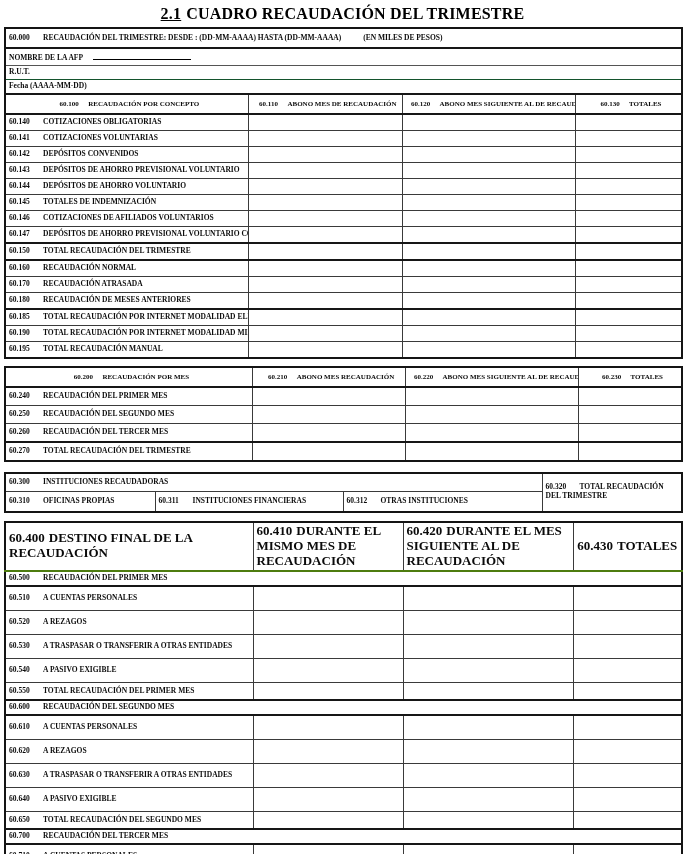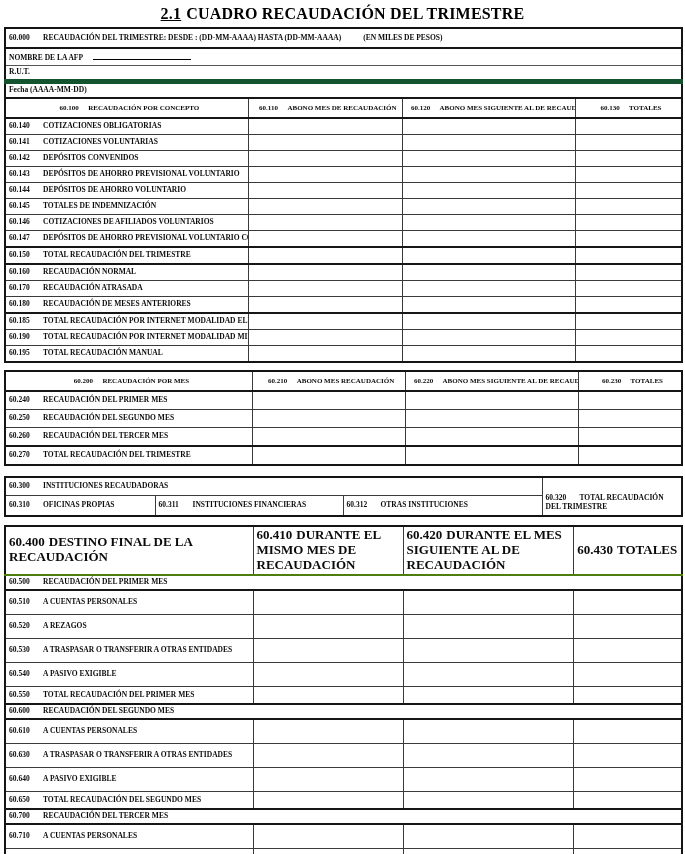--- a/index.html
+++ b/index.html
@@ -25,38 +25,38 @@
     font-size:7.5px; font-weight:bold; line-height:1.15;
     padding:1px 3px; vertical-align:middle; color:#0b0b0b;
     overflow:hidden;
   }
   td.nowrap { white-space:nowrap; }
   .code { display:inline-block; min-width:30px; margin-right:4px; }
   
   tr.meta td { border-left:none; border-right:none; }
   tr.meta1 td { height:16px; border-bottom:2px solid #161616;border-radius:9px; }
   tr.meta2 td { height:14px; border-bottom:1px solid #555; }
-  tr.meta3 td { height:11px; border-bottom:5px solid #14532d; }
+  tr.meta3 td { height:11px; border-bottom:1px solid #14532d; }
   tr.meta4 td { height:11px; border-bottom:2px solid #161616; }
   .blank-line {
     display:inline-block; width:98px; border-bottom:1px solid #000;
     height:8px; margin-left:10px; vertical-align:baseline;
   }
   tr.thead td {
     height:16px; font-size:7px; border-bottom:2px solid #161616;
     vertical-align:middle; white-space:nowrap;text-align:center;
   }
   tr.thead td.ctr, td.ctr { text-align:center; }
   tr.r15 td { height:13px; white-space:nowrap; }
   tr.r17 td { height:15px; white-space:nowrap; }
   tr.bt2 td { border-top:2px solid #161616; }
   
   .gap7 { height:7px; } .gap10 { height:10px; } .gap8 { height:8px; }
   
-  table.sect td.tot-cell { white-space:normal; vertical-align:top; padding-top:16px;margin-top:20px; }
+  table.sect td.tot-cell { white-space:normal; vertical-align:top; padding-top:9px;margin-top:20px; }
   
   tr.dhead td { height:20px; font-size:13px; white-space:normal; border-bottom:2px solid #4d7c0f; vertical-align:middle; }
   tr.banner td { height:11px; border-top:2px solid #161616; border-bottom:2px solid #161616; white-space:nowrap;margin-top:19px; }
   tr.drow td { height:21px; vertical-align:middle; white-space:nowrap; }
   tr.trow td { height:14px; border-top:1px solid #2a2a2a; border-bottom:2px solid #161616; white-space:nowrap; }
 </style>
 </head>
 <body>
 
 <div class="page">
@@ -316,20 +316,26 @@
     <tr class="banner">
       <td colspan="4"><span class="code">60.600</span><span>RECAUDACIÓN DEL SEGUNDO MES</span></td>
     </tr>
     <tr class="drow">
       <td><span class="code">60.610</span><span>A CUENTAS PERSONALES</span></td>
       <td></td>
           <td></td>
           <td></td>
     </tr>
     <tr class="drow">
+      <td><span class="code">60.620</span><span>A REZAGOS</span></td>
+      <td></td>
+          <td></td>
+          <td></td>
+    </tr>
+    <tr class="drow">
       <td><span class="code">60.630</span><span>A TRASPASAR O TRANSFERIR A OTRAS ENTIDADES</span></td>
       <td></td>
           <td></td>
           <td></td>
     </tr>
     <tr class="drow">
       <td><span class="code">60.640</span><span>A PASIVO EXIGIBLE</span></td>
       <td></td>
           <td></td>
           <td></td>

